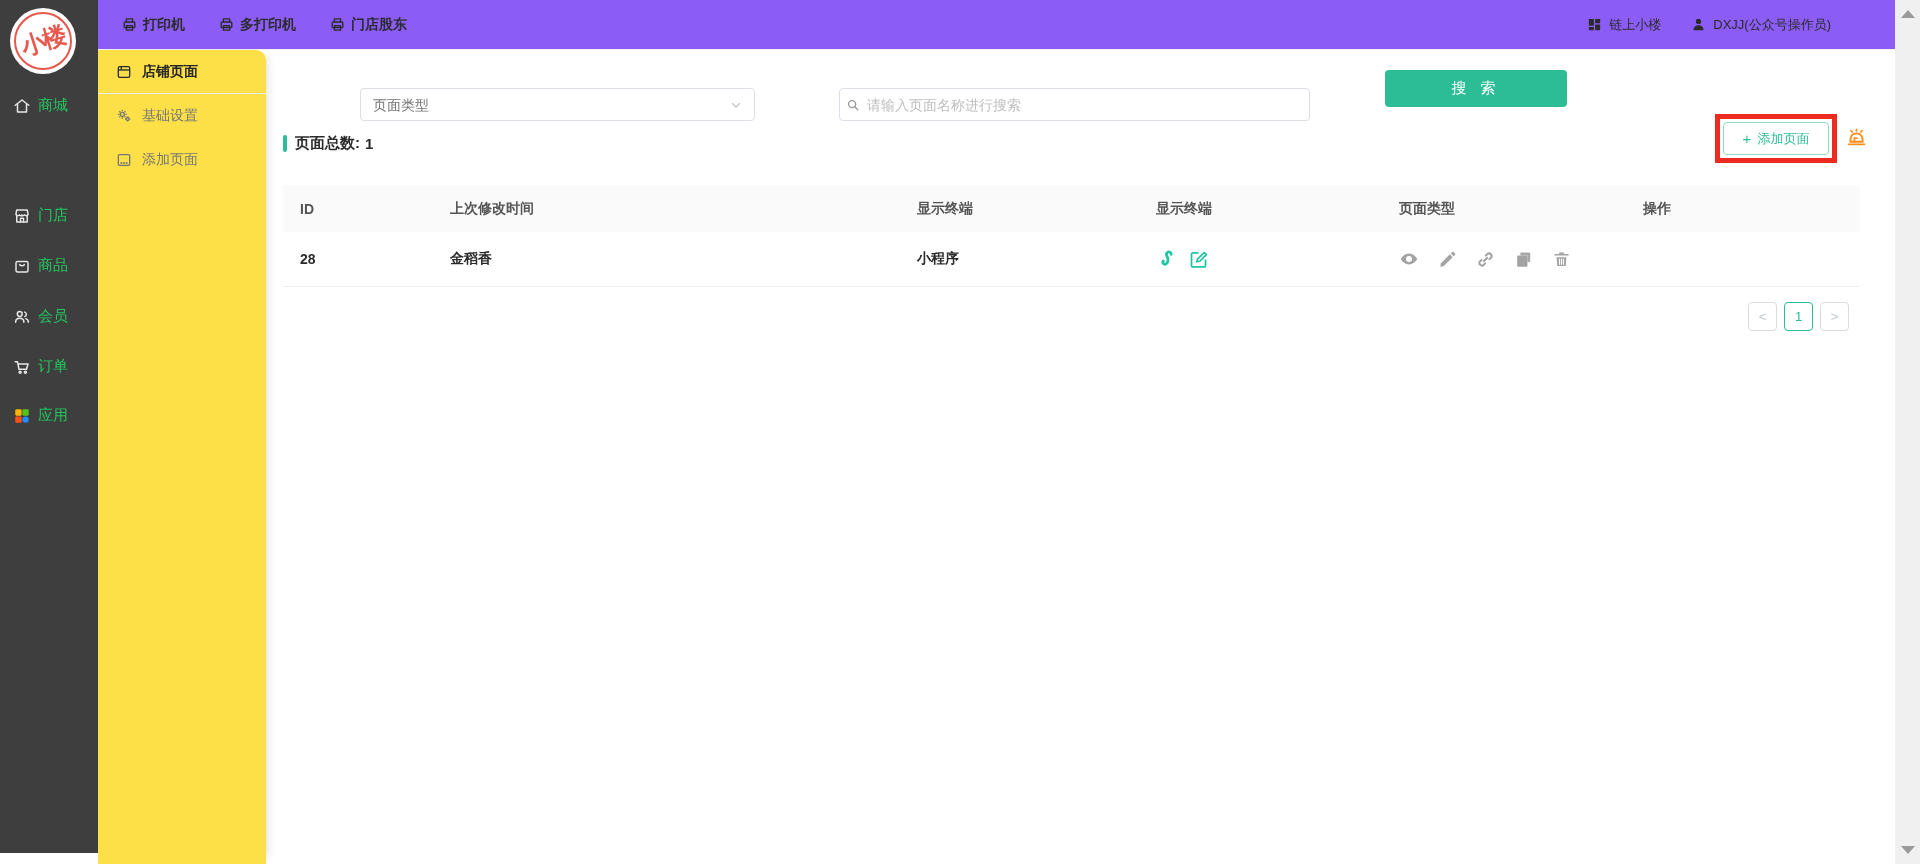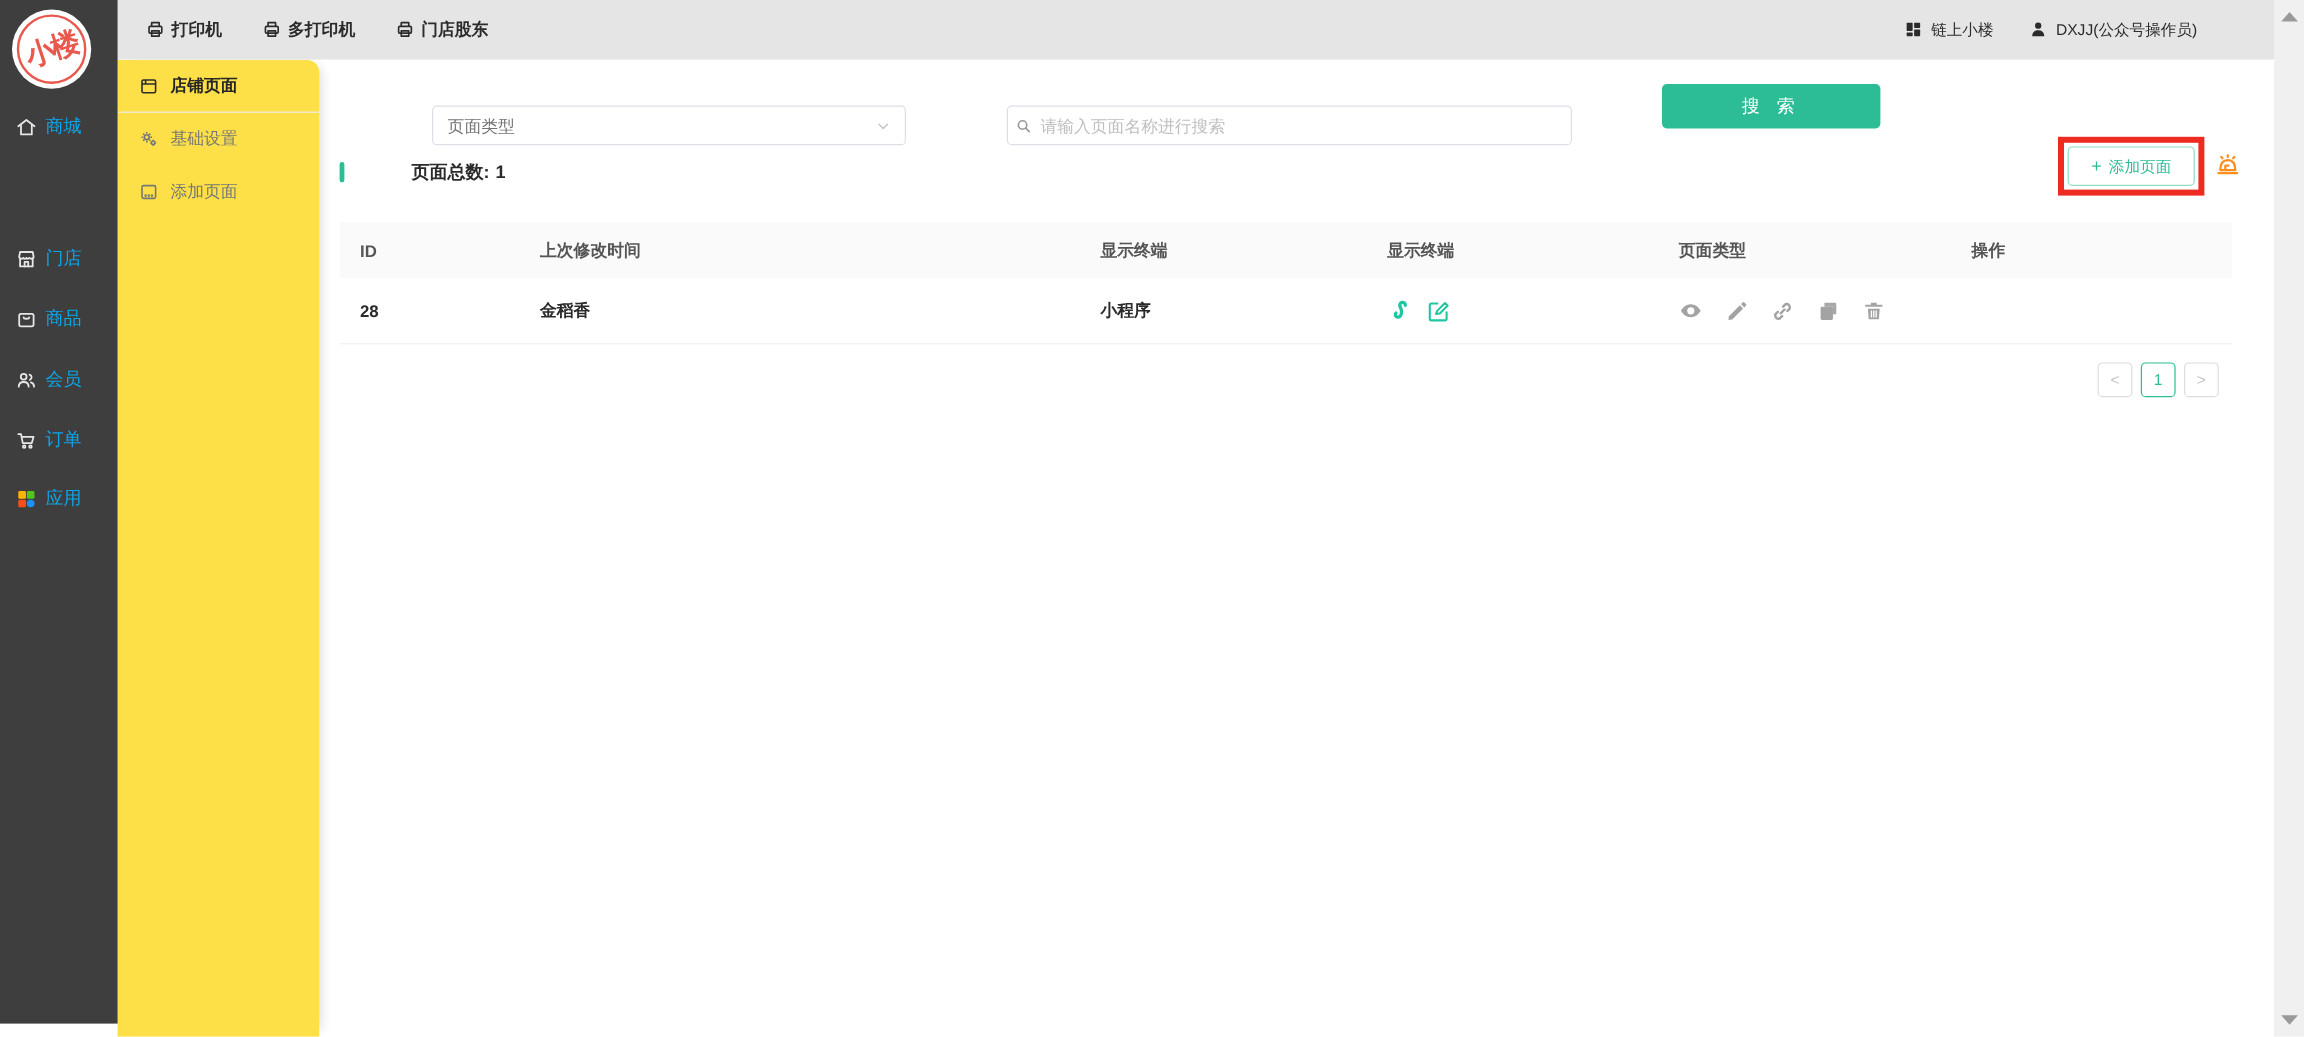--- a/index.html
+++ b/index.html
@@ -8,32 +8,32 @@
   .app { position:relative; width:1920px; height:864px; }
 
   
   .sidebar { position:absolute; left:0; top:0; width:98px; height:853px; background:#3e3e3e; z-index:6; }
   .logo { position:absolute; left:10px; top:8px; width:66px; height:66px; background:#fff; border-radius:50%;
           display:flex; align-items:center; justify-content:center; }
   .logo .ring { position:absolute; inset:4px; border:2.5px solid #e8584d; border-radius:50%; }
   .logo .seal { color:#e8584d; font-family:"Liberation Serif", serif; font-weight:bold; font-size:24px;
                 transform:rotate(-18deg); letter-spacing:-2px; }
   .side-item { position:absolute; left:13px; display:flex; align-items:center; gap:7px;
-               color:#0ea5e9; font-size:15px; cursor:pointer; }
+               color:#22c55e; font-size:15px; cursor:pointer; }
   .side-item svg { flex:0 0 auto; }
 
   
   .scrollbar { position:absolute; right:0; top:0; width:25px; height:864px; background:#f0f0f0; z-index:10; }
   .sb-arrow { position:absolute; left:50%; transform:translateX(-50%); width:0; height:0;
               border-left:7px solid transparent; border-right:7px solid transparent; }
   .sb-up   { top:10px;  border-bottom:8px solid #9a9a9a; }
   .sb-down { bottom:10px; border-top:8px solid #9a9a9a; }
 
   
-  .topbar { position:absolute; left:98px; top:0; width:1797px; height:50px; background:#e5e5e5;
+  .topbar { position:absolute; left:98px; top:0; width:1797px; height:50px; background:#8b5cf6;
             border-bottom:1px solid #f0f0f0; display:flex; align-items:center; z-index:4; }
   .top-nav { display:flex; align-items:center; gap:34px; padding-left:24px; }
   .top-nav-item { display:flex; align-items:center; gap:6px; font-size:14px; font-weight:bold; color:#2b2b2b; cursor:pointer; }
   .top-right { margin-left:auto; display:flex; align-items:center; gap:30px; padding-right:64px; }
   .top-right-item { display:flex; align-items:center; gap:7px; font-size:13px; color:#2b2b2b; cursor:pointer; }
 
   
   .submenu { position:absolute; left:98px; top:50px; width:168px; height:814px; background:#fde047;
              border-top-right-radius:10px; box-shadow:7px 0 10px -6px rgba(0,0,0,.14); z-index:5; }
   .submenu-item { height:44px; display:flex; align-items:center; gap:10px; padding-left:18px;
@@ -51,21 +51,21 @@
                 border-radius:4px; display:flex; align-items:center; padding:0 6px; gap:7px; }
   .search-box input { border:none; outline:none; flex:1; font-size:14px; color:#333; background:transparent;
                       font-family:inherit; }
   .search-box input::placeholder { color:#bfbfbf; }
   .btn-search { position:absolute; left:1139px; top:20px; width:182px; height:37px; background:#2cbd96;
                 border:none; border-radius:4px; color:#fff; font-size:15px; letter-spacing:5px;
                 cursor:pointer; font-family:inherit; }
 
   .summary { position:absolute; left:37px; top:84px; display:flex; align-items:center; }
   .summary .bar { width:4px; height:17px; background:#2cbd96; border-radius:2px; margin-right:8px; }
-  .summary .txt { font-size:15px; font-weight:bold; color:#2b2b2b;margin-left:48px; }
+  .summary .txt { font-size:15px; font-weight:bold; color:#2b2b2b; }
   .summary .cnt { font-size:15px; font-weight:bold; color:#2b2b2b; margin-left:5px; }
 
   .annotation-box { position:absolute; left:1469px; top:64px; width:122px; height:49px;
                     border:5px solid #ee2b20; z-index:3; pointer-events:none; }
   .btn-add { position:absolute; left:1477px; top:72px; width:106px; height:33px; background:#fff;
              border:1px solid #8edbc6; border-radius:4px; color:#2cbd96; font-size:13px;
              display:flex; align-items:center; justify-content:center; gap:6px; cursor:pointer; font-family:inherit; }
   .alarm-btn { position:absolute; left:1597px; top:74px; width:26px; height:28px; color:#ff8f1f;
                background:none; border:none; cursor:pointer; }
 

